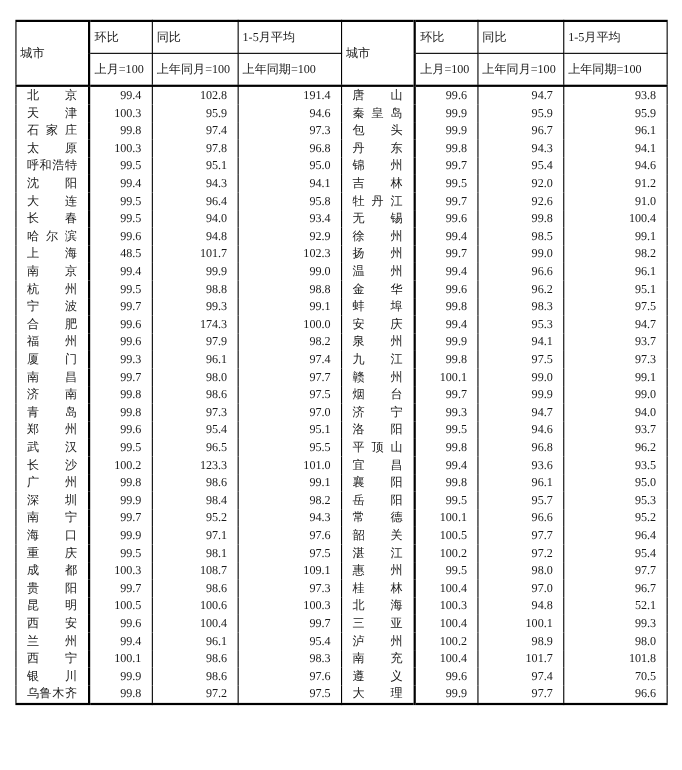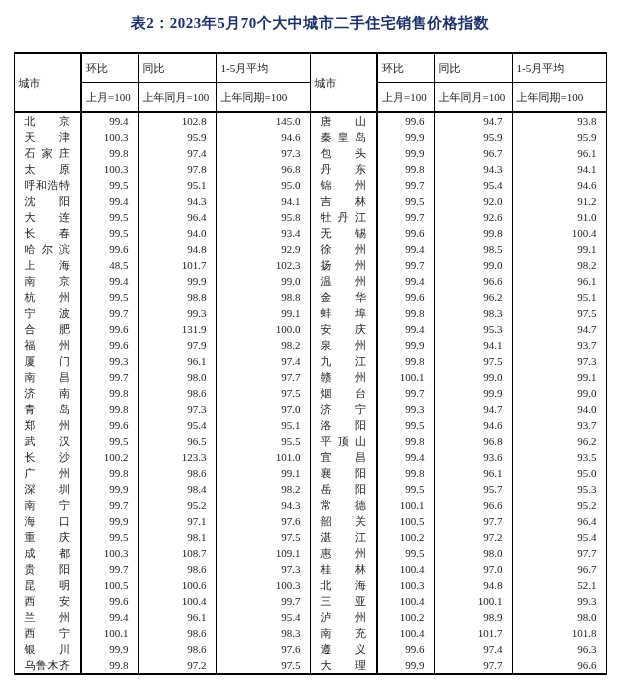--- a/index.html
+++ b/index.html
@@ -73,21 +73,20 @@
   }
   td.c-num {
     text-align: right;
     padding-right: 9px;
   }
 </style>
 </head>
 <body>
 
 <div class="page">
-  <div class="title">表2：2023年5月70个大中城市二手住宅销售价格指数</div>
 
   <table class="idx">
     <colgroup>
       <col style="width:67px">
         <col style="width:57px">
         <col style="width:78px">
         <col style="width:94px">
       <col style="width:67px">
         <col style="width:57px">
         <col style="width:78px">
@@ -111,21 +110,21 @@
         <th class="after-city">上月=100</th>
         <th>上年同月=100</th>
         <th>上年同期=100</th>
       </tr>
     </thead>
     <tbody id="table-body">
         <tr>
           <td class="c-city"><span class="city-name">北京</span></td>
           <td class="c-num after-city">99.4</td>
           <td class="c-num">102.8</td>
-          <td class="c-num">145.0</td>
+          <td class="c-num">191.4</td>
           <td class="c-city"><span class="city-name">唐山</span></td>
           <td class="c-num after-city">99.6</td>
           <td class="c-num">94.7</td>
           <td class="c-num">93.8</td>
         </tr>
         <tr>
           <td class="c-city"><span class="city-name">天津</span></td>
           <td class="c-num after-city">100.3</td>
           <td class="c-num">95.9</td>
           <td class="c-num">94.6</td>
@@ -240,21 +239,21 @@
           <td class="c-num">99.3</td>
           <td class="c-num">99.1</td>
           <td class="c-city"><span class="city-name">蚌埠</span></td>
           <td class="c-num after-city">99.8</td>
           <td class="c-num">98.3</td>
           <td class="c-num">97.5</td>
         </tr>
         <tr>
           <td class="c-city"><span class="city-name">合肥</span></td>
           <td class="c-num after-city">99.6</td>
-          <td class="c-num">131.9</td>
+          <td class="c-num">174.3</td>
           <td class="c-num">100.0</td>
           <td class="c-city"><span class="city-name">安庆</span></td>
           <td class="c-num after-city">99.4</td>
           <td class="c-num">95.3</td>
           <td class="c-num">94.7</td>
         </tr>
         <tr>
           <td class="c-city"><span class="city-name">福州</span></td>
           <td class="c-num after-city">99.6</td>
           <td class="c-num">97.9</td>
@@ -445,21 +444,21 @@
           <td class="c-num">101.8</td>
         </tr>
         <tr>
           <td class="c-city"><span class="city-name">银川</span></td>
           <td class="c-num after-city">99.9</td>
           <td class="c-num">98.6</td>
           <td class="c-num">97.6</td>
           <td class="c-city"><span class="city-name">遵义</span></td>
           <td class="c-num after-city">99.6</td>
           <td class="c-num">97.4</td>
-          <td class="c-num">96.3</td>
+          <td class="c-num">70.5</td>
         </tr>
         <tr>
           <td class="c-city"><span class="city-name">乌鲁木齐</span></td>
           <td class="c-num after-city">99.8</td>
           <td class="c-num">97.2</td>
           <td class="c-num">97.5</td>
           <td class="c-city"><span class="city-name">大理</span></td>
           <td class="c-num after-city">99.9</td>
           <td class="c-num">97.7</td>
           <td class="c-num">96.6</td>

